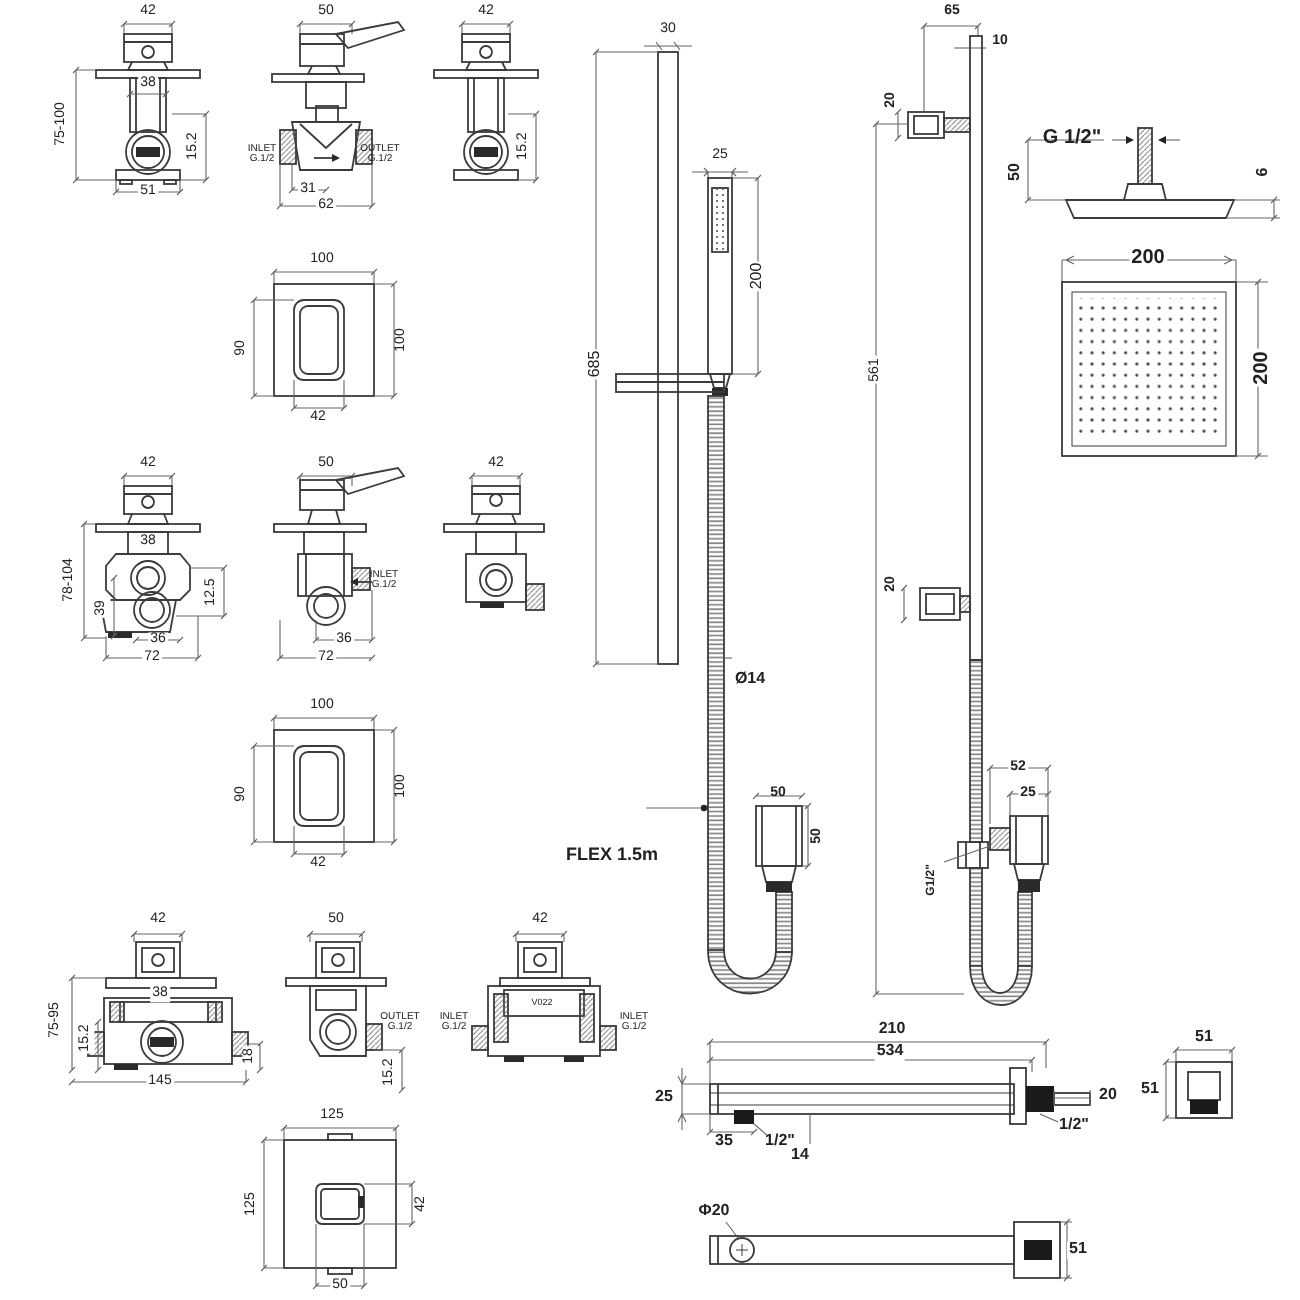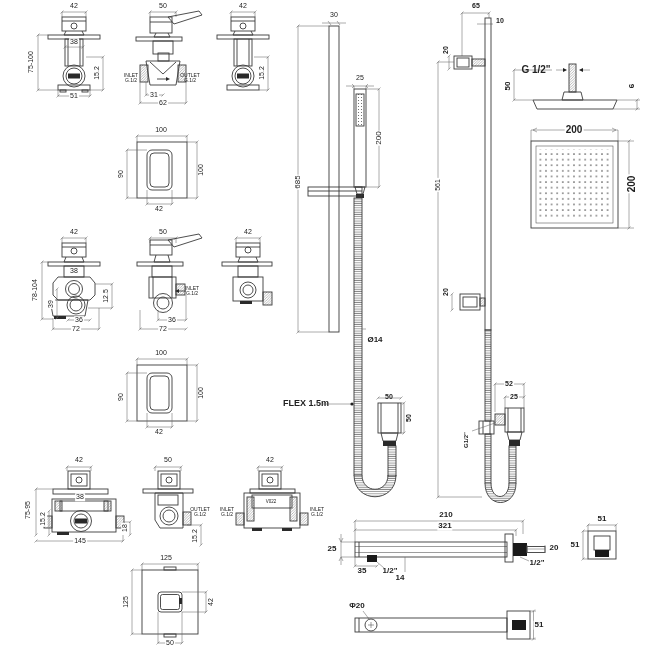--- a/index.html
+++ b/index.html
@@ -418,42 +418,42 @@
 <span class="lab" style="left:166px;top:558px">125</span>
 <span class="lab v" style="left:126px;top:602px">125</span>
 <span class="lab v" style="left:211px;top:602px">42</span>
 <span class="lab bg" style="left:170px;top:643px">50</span>
 
 <span class="lab" style="left:334px;top:15px">30</span>
 <span class="lab v bg s8" style="left:298px;top:182px">685</span>
 <span class="lab" style="left:360px;top:78px">25</span>
 <span class="lab v bg s8" style="left:379px;top:138px">200</span>
 <span class="lab s8 b" style="left:375px;top:340px">Ø14</span>
-<span class="lab s9 b" style="left:306px;top:404px">FLEX 1.5m</span>
+<span class="lab s9 b" style="left:306px;top:428px">FLEX 1.5m</span>
 <span class="lab b" style="left:389px;top:397px">50</span>
 <span class="lab v bg b" style="left:409px;top:418px">50</span>
 
 <span class="lab b" style="left:476px;top:6px">65</span>
 <span class="lab b" style="left:500px;top:21px">10</span>
 <span class="lab v b" style="left:446px;top:50px">20</span>
 <span class="lab v bg" style="left:438px;top:185px">561</span>
 <span class="lab v b" style="left:446px;top:292px">20</span>
 <span class="lab bg b" style="left:509px;top:384px">52</span>
 <span class="lab bg b" style="left:514px;top:397px">25</span>
 <span class="lab v s6 b" style="left:466px;top:440px">G1/2"</span>
 
 <span class="lab s10 b" style="left:536px;top:70px">G 1/2"</span>
 <span class="lab v s8 b" style="left:508px;top:86px">50</span>
 <span class="lab v s8 b" style="left:632px;top:86px">6</span>
 
 <span class="lab bg s10 b" style="left:574px;top:130px">200</span>
 <span class="lab v bg s10 b" style="left:632px;top:184px">200</span>
 
 <span class="lab s8 b" style="left:446px;top:515px">210</span>
-<span class="lab s8 b bg" style="left:445px;top:526px">321</span>
+<span class="lab s8 b bg" style="left:445px;top:526px">534</span>
 <span class="lab s8 b" style="left:332px;top:549px">25</span>
 <span class="lab s8 b" style="left:362px;top:571px">35</span>
 <span class="lab s8 b" style="left:390px;top:571px">1/2"</span>
 <span class="lab s8 b" style="left:400px;top:578px">14</span>
 <span class="lab s8 b bg" style="left:554px;top:548px">20</span>
 <span class="lab s8 b" style="left:537px;top:563px">1/2"</span>
 
 <span class="lab s8 b" style="left:602px;top:519px">51</span>
 <span class="lab s8 b" style="left:575px;top:545px">51</span>
 

